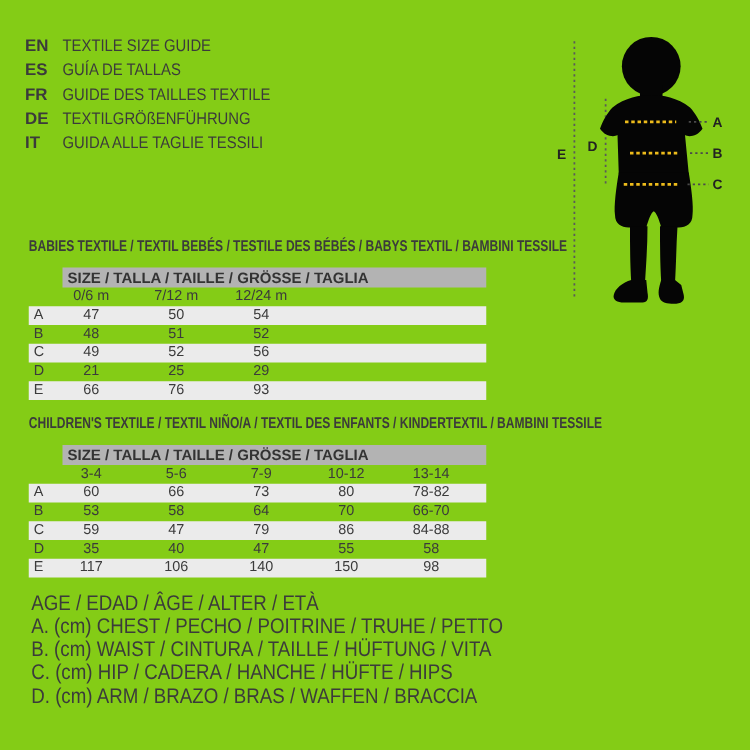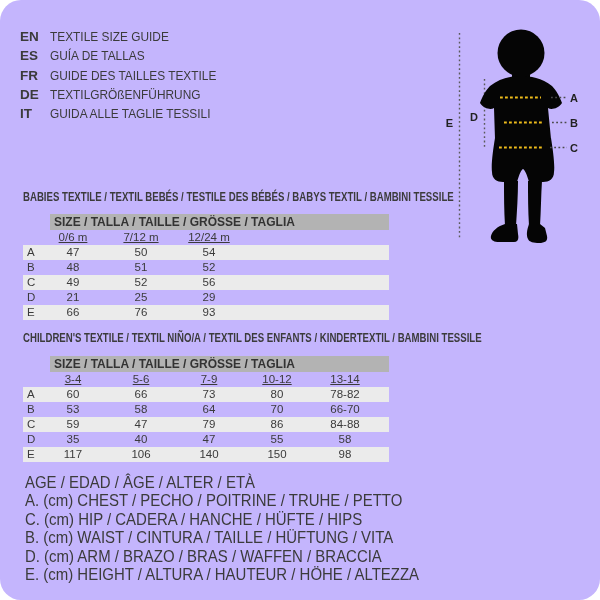--- a/index.html
+++ b/index.html
@@ -1,23 +1,22 @@
 <!DOCTYPE html>
 <html><head>
 <meta charset="utf-8">
 <style>
   html,body{margin:0;padding:0;}
   .page{
     position:relative;
     width:600px;height:600px;
-    background:#c4b5fd;
+    background:#84cc16;
     font-family:"Liberation Sans", sans-serif;
     color:#3b3b3b;
     overflow:hidden;
-    border-radius:21px;
   }
   
   .cond{display:inline-block;transform:scaleX(0.88);transform-origin:0 50%;white-space:nowrap;}
   .cond-sm{display:inline-block;transform:scaleX(0.77);transform-origin:0 50%;white-space:nowrap;}
 
   
   .lang-list{position:absolute;left:20px;top:27px;}
   .lang-row{display:grid;grid-template-columns:30px auto;height:19.3px;line-height:19.3px;font-size:13.5px;}
   .lang-code{font-weight:bold;}
   .lang-label{white-space:nowrap;}
@@ -28,21 +27,21 @@
   
   .section-title{position:absolute;left:23px;font-size:12.5px;font-weight:bold;white-space:nowrap;}
 
   
   .size-table{position:absolute;left:23px;width:366px;font-size:11.5px;}
   .thead{height:16px;line-height:16px;background:#b3b3b3;padding-left:4px;font-size:12px;font-weight:bold;color:#333;margin-left:27px;}
   .trow{display:grid;grid-template-columns:16px 68px 68px 68px 68px 68px;height:15px;line-height:15px;}
   .trow .c{text-align:center;white-space:nowrap;}
   .trow .c.rowlabel{text-align:left;padding-left:4px;}
   .trow.shaded{background:#ebebeb;}
-  .trow.colhead .c{font-weight:normal;text-decoration:underline;}
+  .trow.colhead .c{font-weight:normal;}
 
   
   .legend{position:absolute;left:25px;top:474px;}
   .legend-line{display:block;height:18.4px;line-height:18.4px;font-size:17px;white-space:nowrap;}
 </style>
 </head>
 <body>
 
 <div class="page">
 
@@ -213,19 +212,18 @@
       <span class="c">106</span>
       <span class="c">140</span>
       <span class="c">150</span>
       <span class="c">98</span>
     </div>
   </div>
 
   <div class="legend">
     <span class="legend-line"><span class="cond">AGE / EDAD / ÂGE / ALTER / ETÀ</span></span>
     <span class="legend-line"><span class="cond">A. (cm) CHEST / PECHO / POITRINE / TRUHE / PETTO</span></span>
+    <span class="legend-line"><span class="cond">B. (cm) WAIST / CINTURA / TAILLE / HÜFTUNG / VITA</span></span>
     <span class="legend-line"><span class="cond">C. (cm) HIP / CADERA / HANCHE / HÜFTE / HIPS</span></span>
-    <span class="legend-line"><span class="cond">B. (cm) WAIST / CINTURA / TAILLE / HÜFTUNG / VITA</span></span>
     <span class="legend-line"><span class="cond">D. (cm) ARM / BRAZO / BRAS / WAFFEN / BRACCIA</span></span>
-    <span class="legend-line"><span class="cond">E. (cm) HEIGHT / ALTURA / HAUTEUR / HÖHE / ALTEZZA</span></span>
   </div>
 
 </div>
 
 </body></html>

